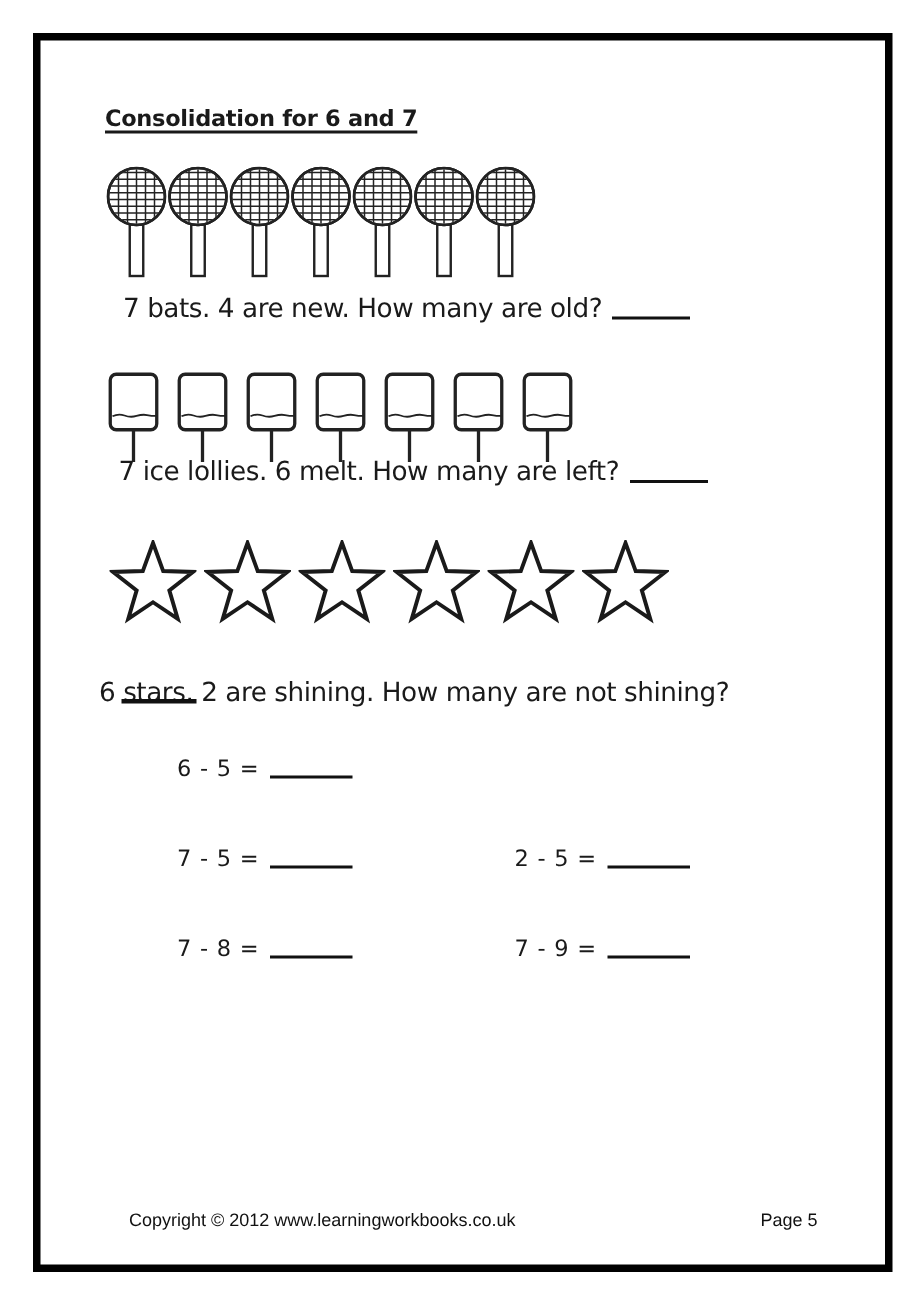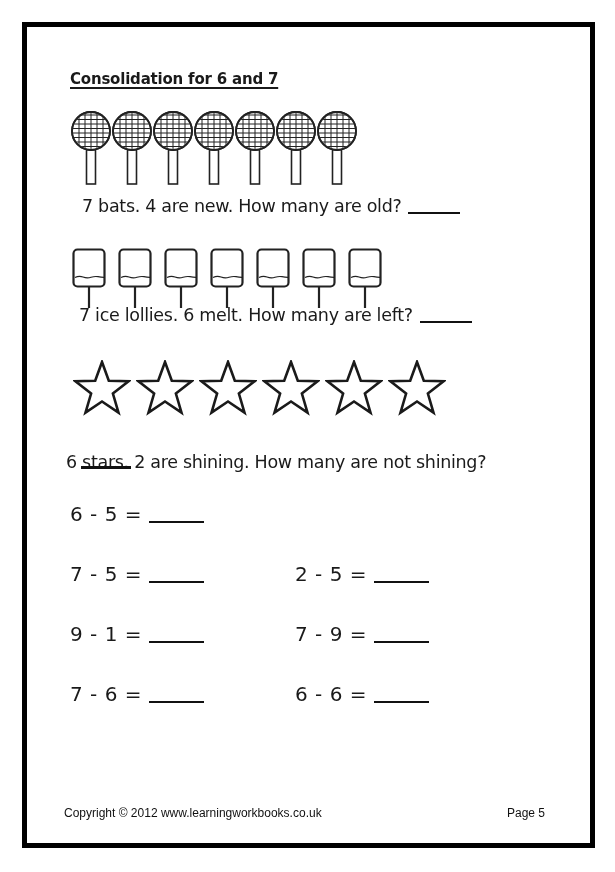--- a/index.html
+++ b/index.html
@@ -28,24 +28,24 @@
     display:inline-block; border-bottom:2.5px solid #111;
     transform:translateY(2px); margin-left:7px;
   }
   .q-blank { width:52px; }
   .stars-blank {
     position:absolute; left:81px; top:466px; width:50px; height:2.5px; background:#111;
   }
   .eq-grid { position:absolute; left:70px; top:502px; width:470px; }
   .eq-row { display:flex; height:25px; margin-bottom:35px; }
   .eq-cell { width:225px; white-space:nowrap; }
-  .eq-label { font-size:20px; letter-spacing:0.5px; }
+  .eq-label { font-size:15px; letter-spacing:0.5px;margin-left:48px; }
   .eq-blank { width:55px; }
   .footer {
-    position:absolute; left:64px; right:70px; top:806px;
+    position:absolute; left:86px; right:70px; top:806px;
     display:flex; justify-content:space-between;
     font-family:"Liberation Sans", sans-serif; font-size:12px; color:#111;text-align:center;
   }
   svg { display:block; }
 </style>
 </head>
 <body>
 
 <svg width="0" height="0" style="position:absolute" aria-hidden="true">
   <defs>
@@ -344,35 +344,27 @@
         <div class="eq-cell">
           <span class="eq-label">7 - 5 =</span><span class="blank eq-blank"></span>
         </div>
         <div class="eq-cell">
           <span class="eq-label">2 - 5 =</span><span class="blank eq-blank"></span>
         </div>
       </div>
 
       <div class="eq-row">
         <div class="eq-cell">
-          <span class="eq-label">9 - 1 =</span><span class="blank eq-blank"></span>
+          <span class="eq-label">7 - 8 =</span><span class="blank eq-blank"></span>
         </div>
         <div class="eq-cell">
           <span class="eq-label">7 - 9 =</span><span class="blank eq-blank"></span>
         </div>
       </div>
 
 
-      <div class="eq-row">
-        <div class="eq-cell">
-          <span class="eq-label">7 - 6 =</span><span class="blank eq-blank"></span>
-        </div>
-        <div class="eq-cell">
-          <span class="eq-label">6 - 6 =</span><span class="blank eq-blank"></span>
-        </div>
-      </div>
     </div>
 
   <div class="footer">
     <span>Copyright © 2012 www.learningworkbooks.co.uk</span>
     <span>Page 5</span>
   </div>
 </div>
 
 </body></html>

